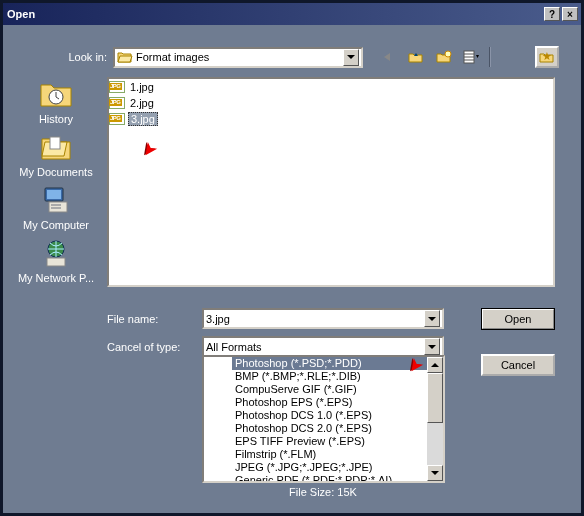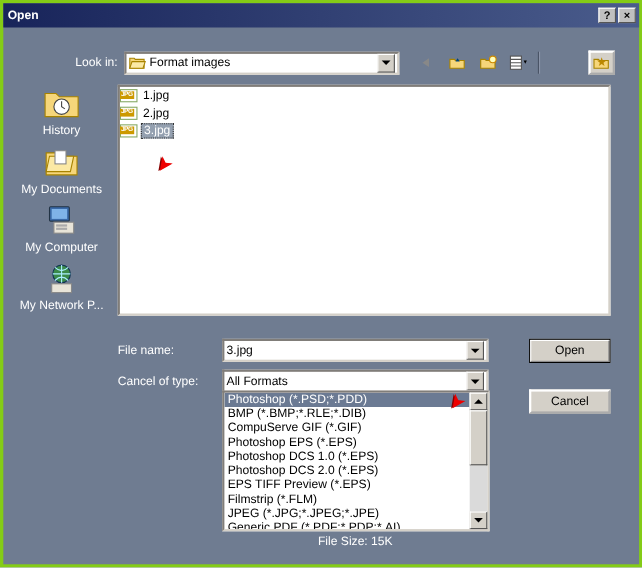--- a/index.html
+++ b/index.html
@@ -1,17 +1,17 @@
 <!DOCTYPE html>
 <html><head>
 <meta charset="utf-8">
 <style>
   * { box-sizing: border-box; margin: 0; padding: 0; font-family: Tahoma, Arial, sans-serif; font-size: 11px; }
   html, body { width: 584px; height: 516px; background: #fff; }
-  .outer { width: 584px; height: 516px; border: 3px solid #84cc16; background: #6f7c91; position: relative; }
+  .outer { width: 584px; height: 516px; border: 3px solid #0f172a; background: #6f7c91; position: relative; }
   .titlebar { height: 22px; background: linear-gradient(to right, #18245a, #4a5c8c); display: flex; align-items: center; padding: 0 3px 0 4px; color: #fff; font-weight: bold; }
   .titlebar .title { flex: 1; }
   .title-btns { display: flex; gap: 2px; }
   .title-btn { width: 16px; height: 14px; background: #c0c0c0; border: 1px solid #fff; border-right-color: #555; border-bottom-color: #555; color: #000; font-weight: bold; font-size: 10px; display: flex; align-items: center; justify-content: center; cursor: pointer; }
   .body { position: absolute; top: 22px; left: 0; right: 0; bottom: 0; }
   .row-lookin { position: absolute; left: 54px; top: 21px; right: 22px; height: 22px; display: flex; align-items: center; }
   .label { color: #fff; text-align: right; padding-right: 6px; }
   .label.lookin { width: 56px; }
   .combo { height: 21px; background: #fff; border: 2px inset #d4d0c8; display: flex; align-items: center; padding: 0 2px; position: relative; }
   .combo.lookin { width: 250px; }
@@ -37,21 +37,21 @@
   .row-filename, .row-filetype { position: absolute; left: 104px; display: flex; align-items: center; }
   .row-filename { top: 283px; }
   .row-filetype { top: 311px; }
   .label2 { width: 95px; color: #fff; }
   .combo.fn, .combo.ft { width: 242px; }
   .btn { width: 74px; height: 22px; background: #d4d0c8; border: 2px outset #fff; color: #000; display: flex; align-items: center; justify-content: center; cursor: pointer; }
   .btn-open { position: absolute; right: 26px; top: 283px; border: 1px solid #000; }
   .btn-open .inner { width: 100%; height: 100%; border: 1px solid #fff; border-right-color:#888; border-bottom-color:#888; display:flex;align-items:center;justify-content:center; }
   .btn-cancel { position: absolute; right: 26px; top: 329px; }
   .listbox { position: absolute; left: 199px; top: 330px; width: 243px; height: 128px; background: #fff; border: 2px inset #d4d0c8; display: flex; }
-  .listbox .items { flex: 1; overflow: hidden; }
+  .listbox .items { flex: 1; overflow: hidden; margin-left: 28px; }
   .listbox .item { padding: 0 3px; height: 13px; line-height: 13px; white-space: nowrap; cursor: pointer; }
   .listbox .item.selected { background: #6b7a93; color: #fff; }
   .scrollbar { width: 16px; background: #dadada; position: relative; }
   .sb-btn { width: 16px; height: 16px; background: #d4d0c8; border: 1px solid #fff; border-right-color: #555; border-bottom-color: #555; display:flex;align-items:center;justify-content:center; position:absolute; }
   .sb-up { top: 0; } .sb-down { bottom: 0; }
   .sb-up::after { content:""; border-left:4px solid transparent; border-right:4px solid transparent; border-bottom:4px solid #000; }
   .sb-down::after { content:""; border-left:4px solid transparent; border-right:4px solid transparent; border-top:4px solid #000; }
   .sb-thumb { position:absolute; top:16px; width:16px; height:50px; background:#d4d0c8; border:1px solid #fff; border-right-color:#555; border-bottom-color:#555; }
   .filesize { position: absolute; left: 199px; top: 461px; width: 242px; text-align: center; color: #fff; }
 </style>

